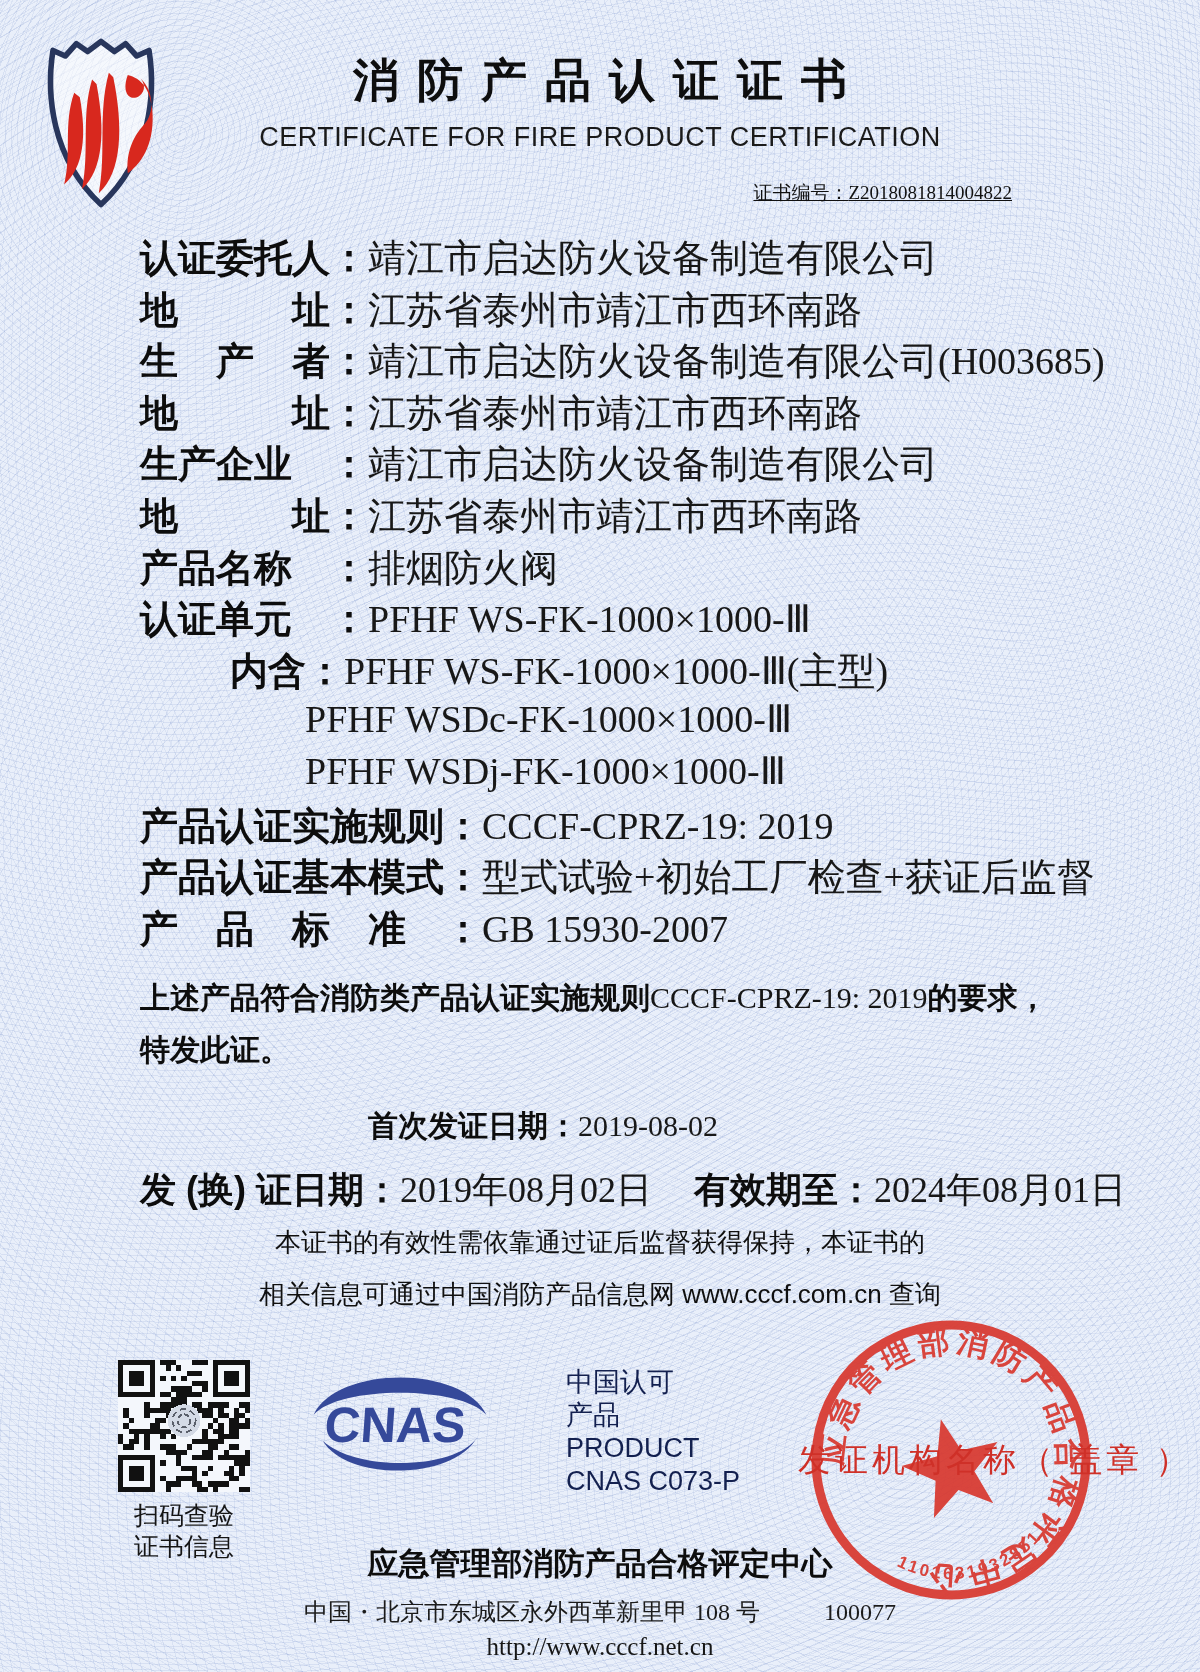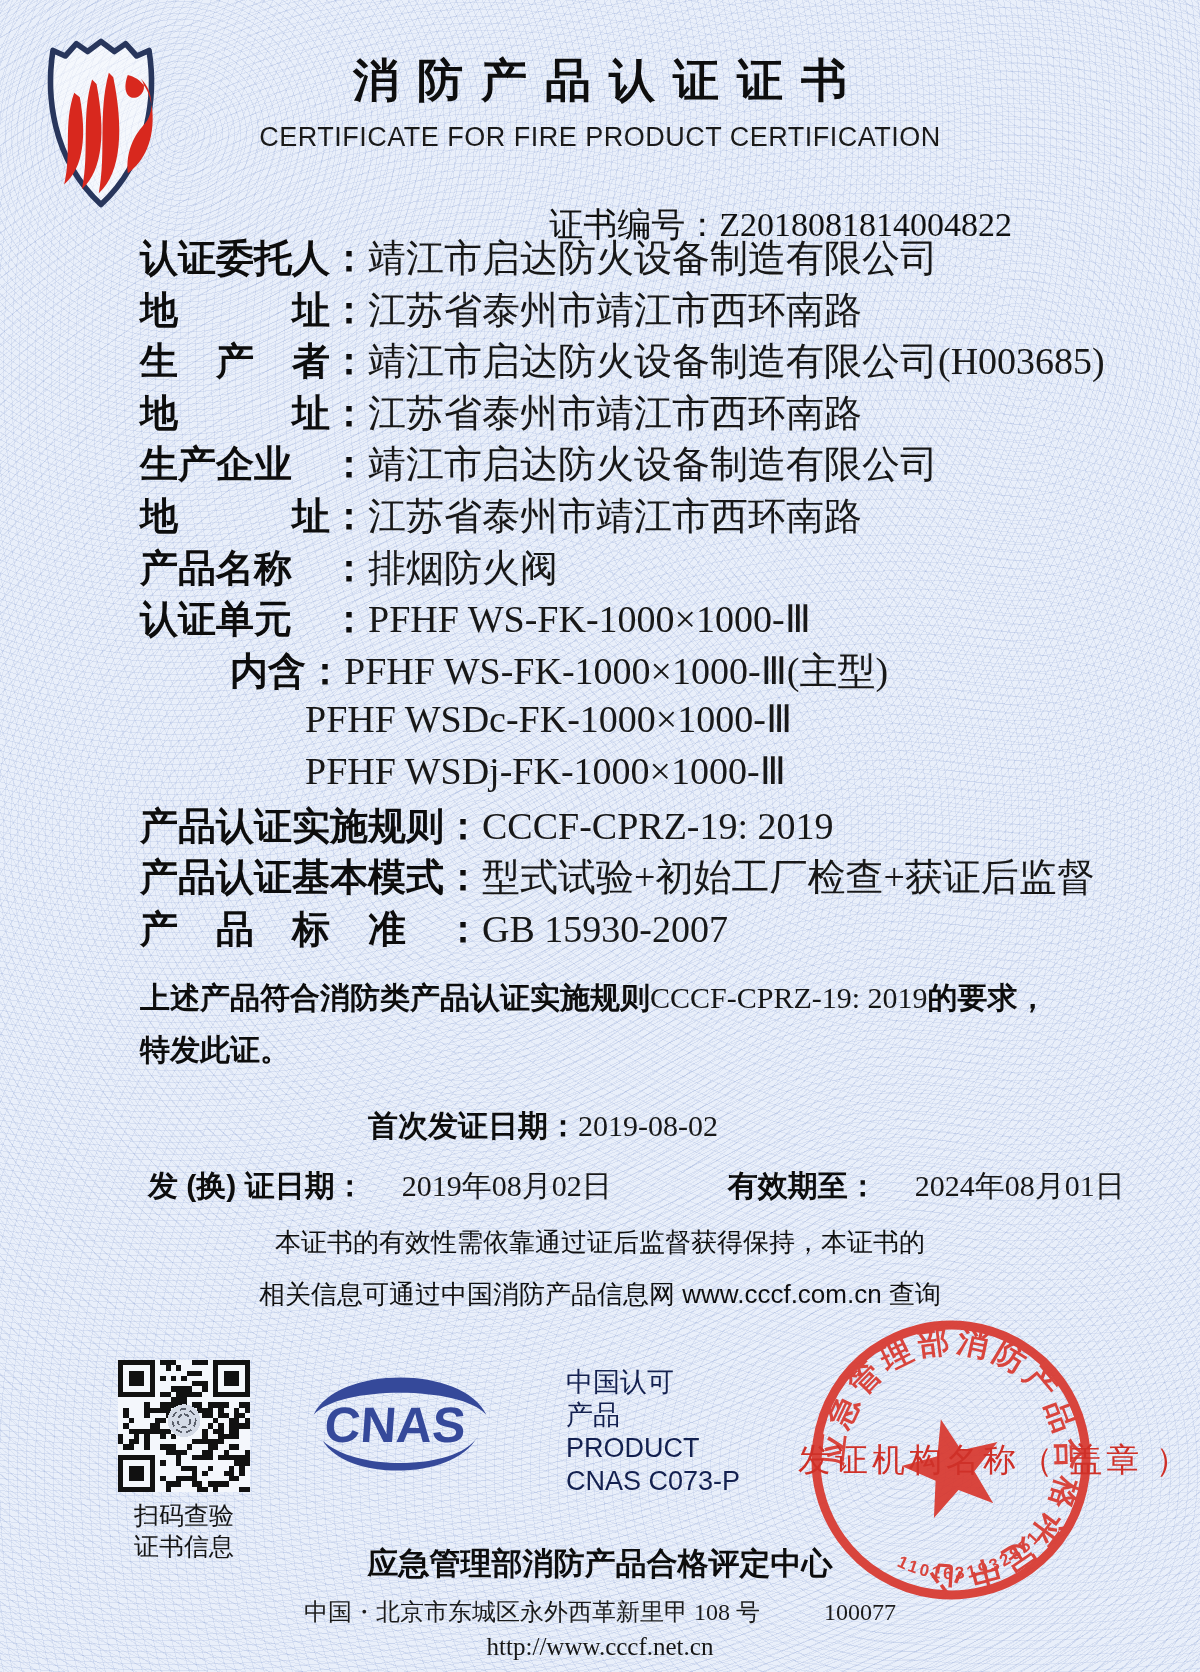--- a/index.html
+++ b/index.html
@@ -13,32 +13,32 @@
       repeating-radial-gradient(circle at 40% 50%, rgba(90,120,190,.10) 0 1px, transparent 1px 7px),
       repeating-radial-gradient(circle at 75% 88%, rgba(90,120,190,.11) 0 1px, transparent 1px 9px);
   }
   .abs{position:absolute;}
   .logo{left:34px;top:26px;width:134px;height:194px;}
   .title-cn{top:50px;left:0;right:0;text-align:center;
     font-family:"Liberation Sans",sans-serif;font-weight:700;font-size:46px;
     letter-spacing:18px;text-indent:18px;color:#0e0e0e;}
   .title-en{top:122px;left:0;right:0;text-align:center;
     font-family:"Liberation Sans",sans-serif;font-size:27px;letter-spacing:.5px;color:#1a1a1a;}
-  .certno{top:202px;left:0;width:1012px;text-align:right;font-size:34px;color:#111;}
+  .certno{top:180px;left:0;width:1012px;text-align:right;font-size:19px;color:#111;text-decoration:underline;}
   .fields{left:140px;top:233px;right:50px;}
   .row{display:flex;align-items:baseline;height:51.6px;font-size:38px;white-space:pre;text-align:right;}
   .flabel{font-family:"Liberation Sans",sans-serif;font-weight:700;color:#0d0d0d;}
   .fvalue{font-family:"Liberation Serif",serif;color:#181818;}
   .row.indent{padding-left:90px;}
   .row.cont{padding-left:165px;}
   .statement{left:140px;top:972px;width:935px;font-size:30px;line-height:52px;}
   .stmt-bold{font-family:"Liberation Sans",sans-serif;font-weight:700;color:#0d0d0d;}
   .stmt-code{font-family:"Liberation Serif",serif;}
   .dateline1{left:368px;top:1106px;font-size:30px;display:flex;align-items:baseline;white-space:pre;}
-  .dateline2{left:148px;top:1166px;font-size:30px;display:flex;align-items:baseline;white-space:pre;gap:37px;}
+  .dateline2{left:140px;top:1166px;font-size:36px;display:flex;align-items:baseline;white-space:pre;}
   .gap{display:inline-block;width:42px;}
   .notice{left:0;right:0;top:1216px;text-align:center;font-size:26px;line-height:52px;
     font-family:"Liberation Sans",sans-serif;color:#101010;}
   .qr{left:118px;top:1360px;width:132px;height:132px;}
   .qr-caption{left:98px;top:1500px;width:172px;text-align:center;font-size:25px;line-height:31px;
     font-family:"Liberation Sans",sans-serif;color:#151515;}
   .cnas{left:308px;top:1352px;width:184px;height:146px;}
   .accred{left:566px;top:1366px;font-size:27px;line-height:33px;color:#13204f;}
   .accred .cn{font-family:"Liberation Serif",serif;}
   .accred .en{font-family:"Liberation Sans",sans-serif;}

